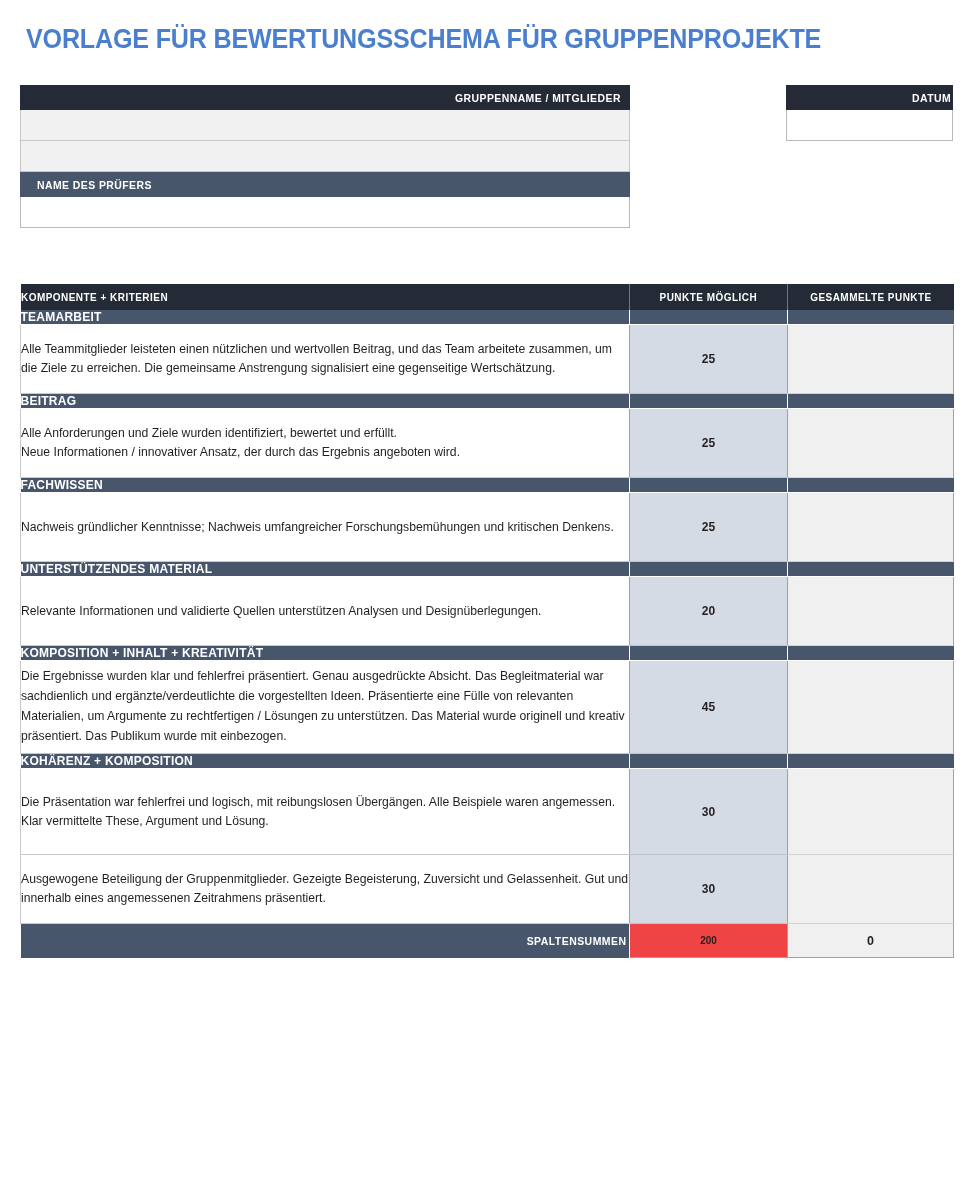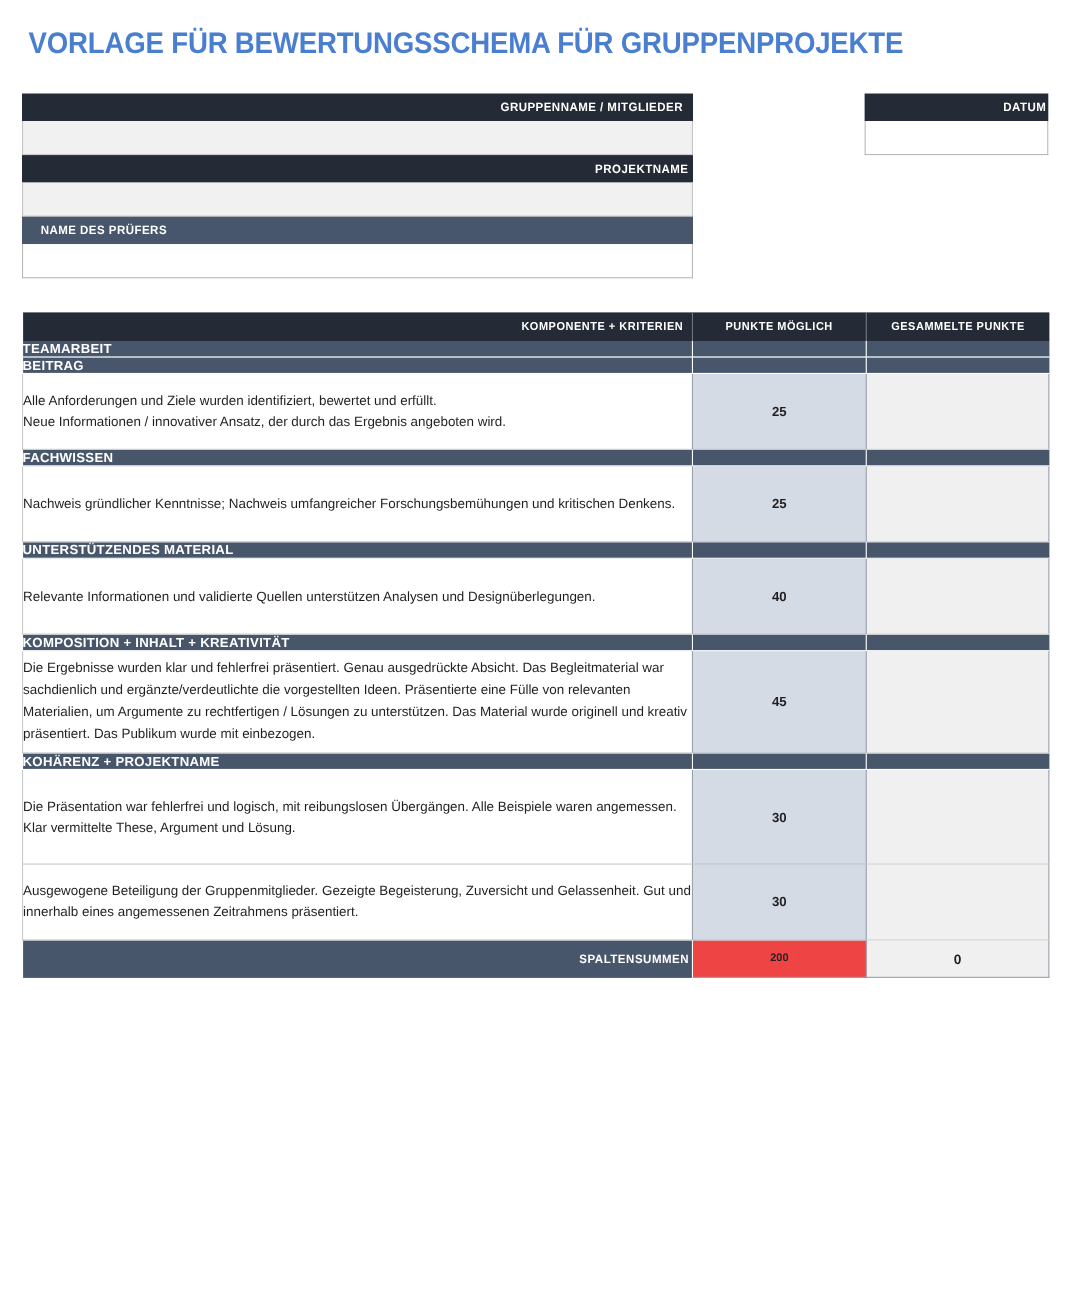--- a/index.html
+++ b/index.html
@@ -96,21 +96,21 @@
   .col-earn  { width: 166px; }
 
   
   .th-cell {
     background: #252b36;
     color: #ffffff;
     height: 26px;
     font-size: 10.5px;
     font-weight: bold;
     letter-spacing: 0.5px;
-    text-align: right;
+    text-align: left;
     padding-left: 17px;
     border-right: 1px solid #6d7682;
   }
   .th-cell.center { text-align: center; padding-left: 0; }
   .th-cell.last { border-right: none; }
   .th-cell span { display:inline-block; transform: scaleX(0.95); transform-origin:left center; }
   .th-cell.center span { transform: scaleX(0.95); transform-origin: center center; }
 
   
   .sec-label {
@@ -196,23 +196,20 @@
 <body>
 
 <div class="page-title">VORLAGE FÜR BEWERTUNGSSCHEMA FÜR GRUPPENPROJEKTE</div>
 
 <div class="hdr-left">
   <div class="hdr-band band-dark">
     <span>GRUPPENNAME / MITGLIEDER</span>
   </div>
   <div class="hdr-input-grey"></div>
 
-  <div class="hdr-band band-dark">
-    <span>PROJEKTNAME</span>
-  </div>
   <div class="hdr-input-grey"></div>
 
   <div class="hdr-band band-slate">
     <span>NAME DES PRÜFERS</span>
   </div>
   <div class="hdr-input-white"></div>
 </div>
 
 <div class="hdr-date">
   <div class="hdr-band band-dark">
@@ -234,20 +231,25 @@
       <th class="th-cell center last"><span>GESAMMELTE PUNKTE</span></th>
     </tr>
   </thead>
   <tbody id="rubric-body">
       <tr>
         <td class="sec-label">TEAMARBEIT</td>
         <td class="sec-blank mid"></td>
         <td class="sec-blank"></td>
       </tr>
       <tr>
+        <td class="desc-cell" style="height:69px">Alle Teammitglieder leisteten einen nützlichen und wertvollen Beitrag, und das Team arbeitete zusammen, um die Ziele zu erreichen. Die gemeinsame Anstrengung signalisiert eine gegenseitige Wertschätzung.</td>
+        <td class="poss-cell">25</td>
+        <td class="earn-cell"></td>
+      </tr>
+      <tr>
         <td class="sec-label">BEITRAG</td>
         <td class="sec-blank mid"></td>
         <td class="sec-blank"></td>
       </tr>
       <tr>
         <td class="desc-cell" style="height:69px">Alle Anforderungen und Ziele wurden identifiziert, bewertet und erfüllt.<br>Neue Informationen / innovativer Ansatz, der durch das Ergebnis angeboten wird.</td>
         <td class="poss-cell">25</td>
         <td class="earn-cell"></td>
       </tr>
       <tr>
@@ -260,35 +262,35 @@
         <td class="poss-cell">25</td>
         <td class="earn-cell"></td>
       </tr>
       <tr>
         <td class="sec-label">UNTERSTÜTZENDES MATERIAL</td>
         <td class="sec-blank mid"></td>
         <td class="sec-blank"></td>
       </tr>
       <tr>
         <td class="desc-cell" style="height:69px">Relevante Informationen und validierte Quellen unterstützen Analysen und Designüberlegungen.</td>
-        <td class="poss-cell">40</td>
+        <td class="poss-cell">20</td>
         <td class="earn-cell"></td>
       </tr>
       <tr>
         <td class="sec-label">KOMPOSITION + INHALT + KREATIVITÄT</td>
         <td class="sec-blank mid"></td>
         <td class="sec-blank"></td>
       </tr>
       <tr>
         <td class="desc-cell tight" style="height:93px">Die Ergebnisse wurden klar und fehlerfrei präsentiert. Genau ausgedrückte Absicht. Das Begleitmaterial war sachdienlich und ergänzte/verdeutlichte die vorgestellten Ideen. Präsentierte eine Fülle von relevanten Materialien, um Argumente zu rechtfertigen / Lösungen zu unterstützen.  Das Material wurde originell und kreativ präsentiert. Das Publikum wurde mit einbezogen.</td>
         <td class="poss-cell">45</td>
         <td class="earn-cell"></td>
       </tr>
       <tr>
-        <td class="sec-label">KOHÄRENZ + PROJEKTNAME</td>
+        <td class="sec-label">KOHÄRENZ + KOMPOSITION</td>
         <td class="sec-blank mid"></td>
         <td class="sec-blank"></td>
       </tr>
       <tr>
         <td class="desc-cell" style="height:86px">Die Präsentation war fehlerfrei und logisch, mit reibungslosen Übergängen. Alle Beispiele waren angemessen. Klar vermittelte These, Argument und Lösung.</td>
         <td class="poss-cell">30</td>
         <td class="earn-cell"></td>
       </tr>
       <tr>
         <td class="desc-cell" style="height:69px">Ausgewogene Beteiligung der Gruppenmitglieder. Gezeigte Begeisterung, Zuversicht und Gelassenheit. Gut und innerhalb eines angemessenen Zeitrahmens präsentiert.</td>

